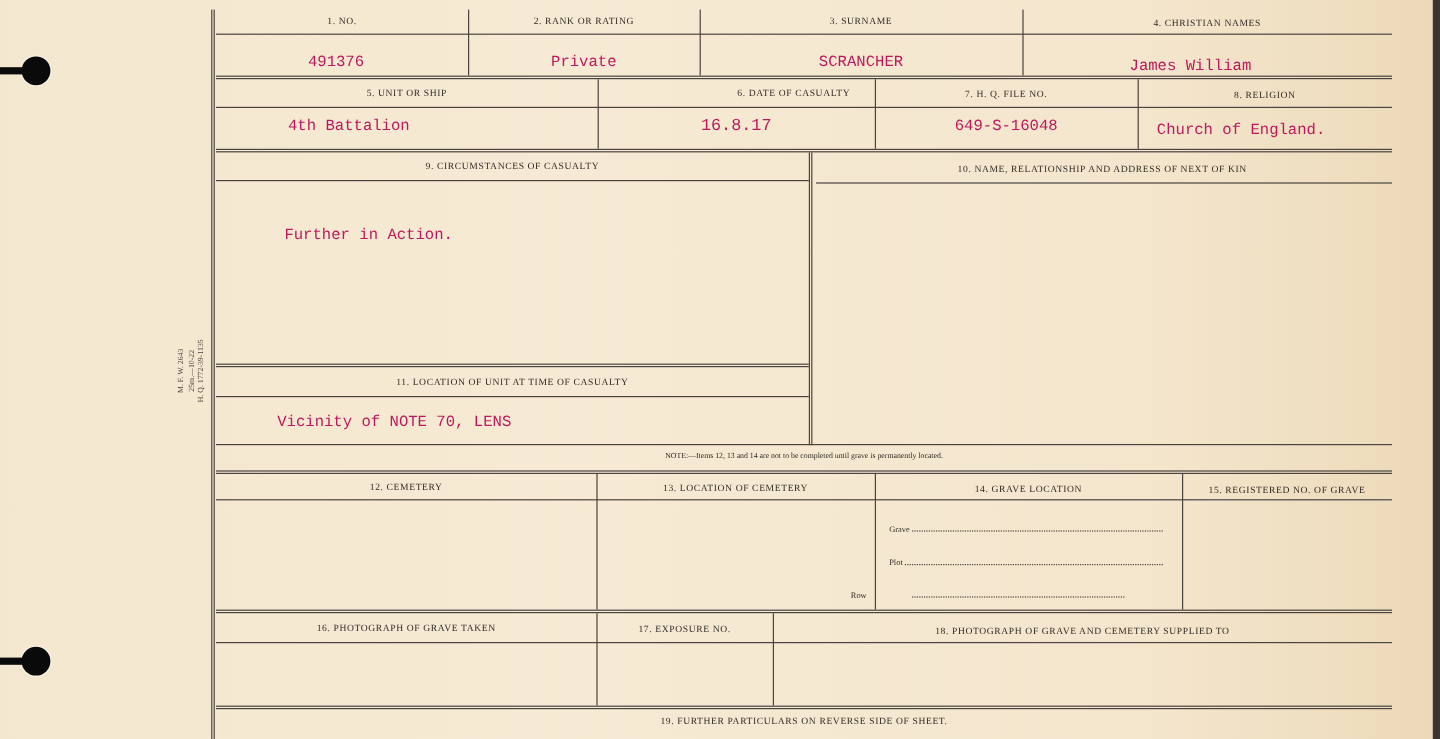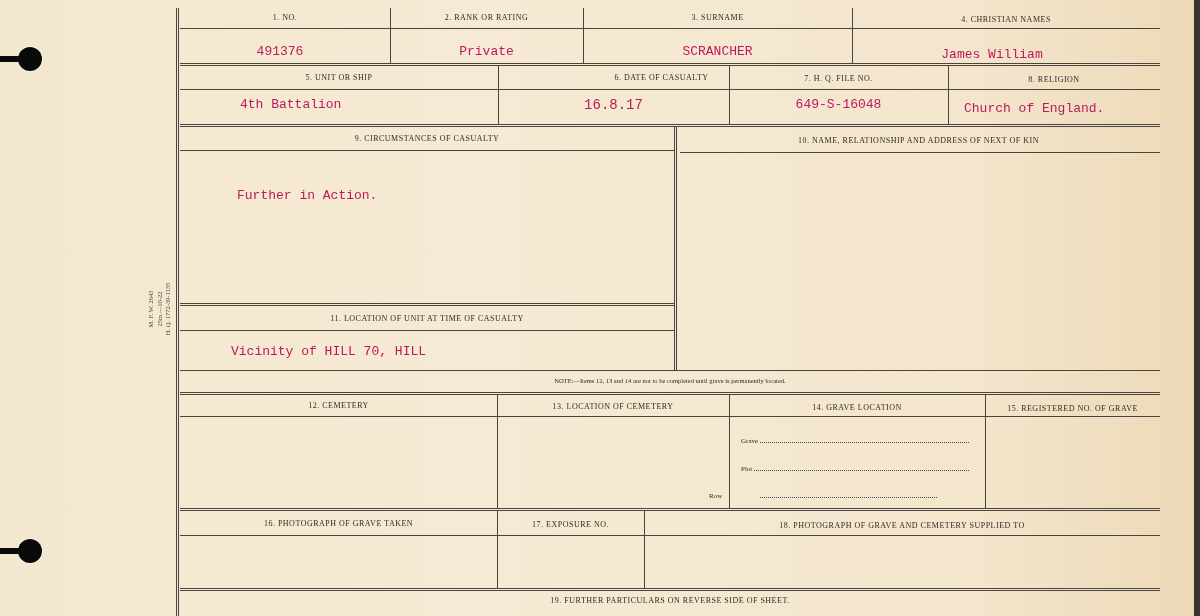--- a/index.html
+++ b/index.html
@@ -189,21 +189,21 @@
   <div class="vline double" style="left:674px; top:127px; height:244px;"></div>
 
   <div class="label" style="left:180px; top:134px; width:494px;">9. Circumstances of Casualty</div>
   <div class="label" style="left:677px; top:136px; width:483px;">10. Name, Relationship and Address of Next of Kin</div>
   <div class="value" style="left:237px; top:188px;">Further in Action.</div>
   <div class="value" style="left:700px; top:170px;"></div>
 
   <div class="hline double" style="left:180px; top:303px; width:494px;"></div>
   <div class="hline" style="left:180px; top:330px; width:494px;"></div>
   <div class="label" style="left:180px; top:314px; width:494px;">11. Location of Unit at Time of Casualty</div>
-  <div class="value" style="left:231px; top:344px;">Vicinity of HILL 70, HILL</div>
+  <div class="value" style="left:231px; top:344px;">Vicinity of NOTE 70, LENS</div>
 
   <div class="hline" style="left:180px; top:370px; width:980px;"></div>
 
   <div class="note" style="left:180px; top:377px; width:980px;">NOTE:—Items 12, 13 and 14 are not to be completed until grave is permanently located.</div>
 
   <div class="hline double" style="left:180px; top:392px; width:980px;"></div>
   <div class="hline" style="left:180px; top:416px; width:980px;"></div>
   <div class="vline" style="left:497px; top:395px; height:113px;"></div>
   <div class="vline" style="left:729px; top:395px; height:113px;"></div>
   <div class="vline" style="left:985px; top:395px; height:113px;"></div>

